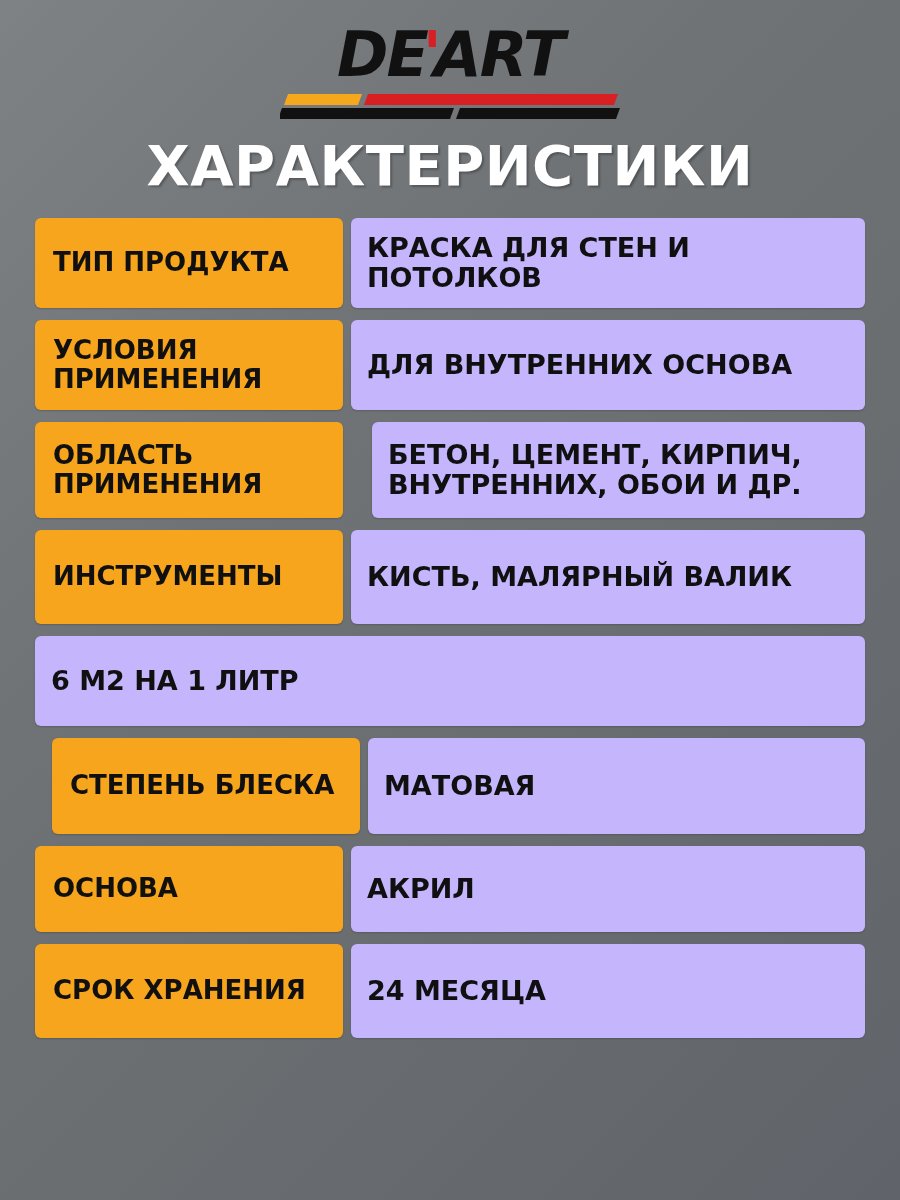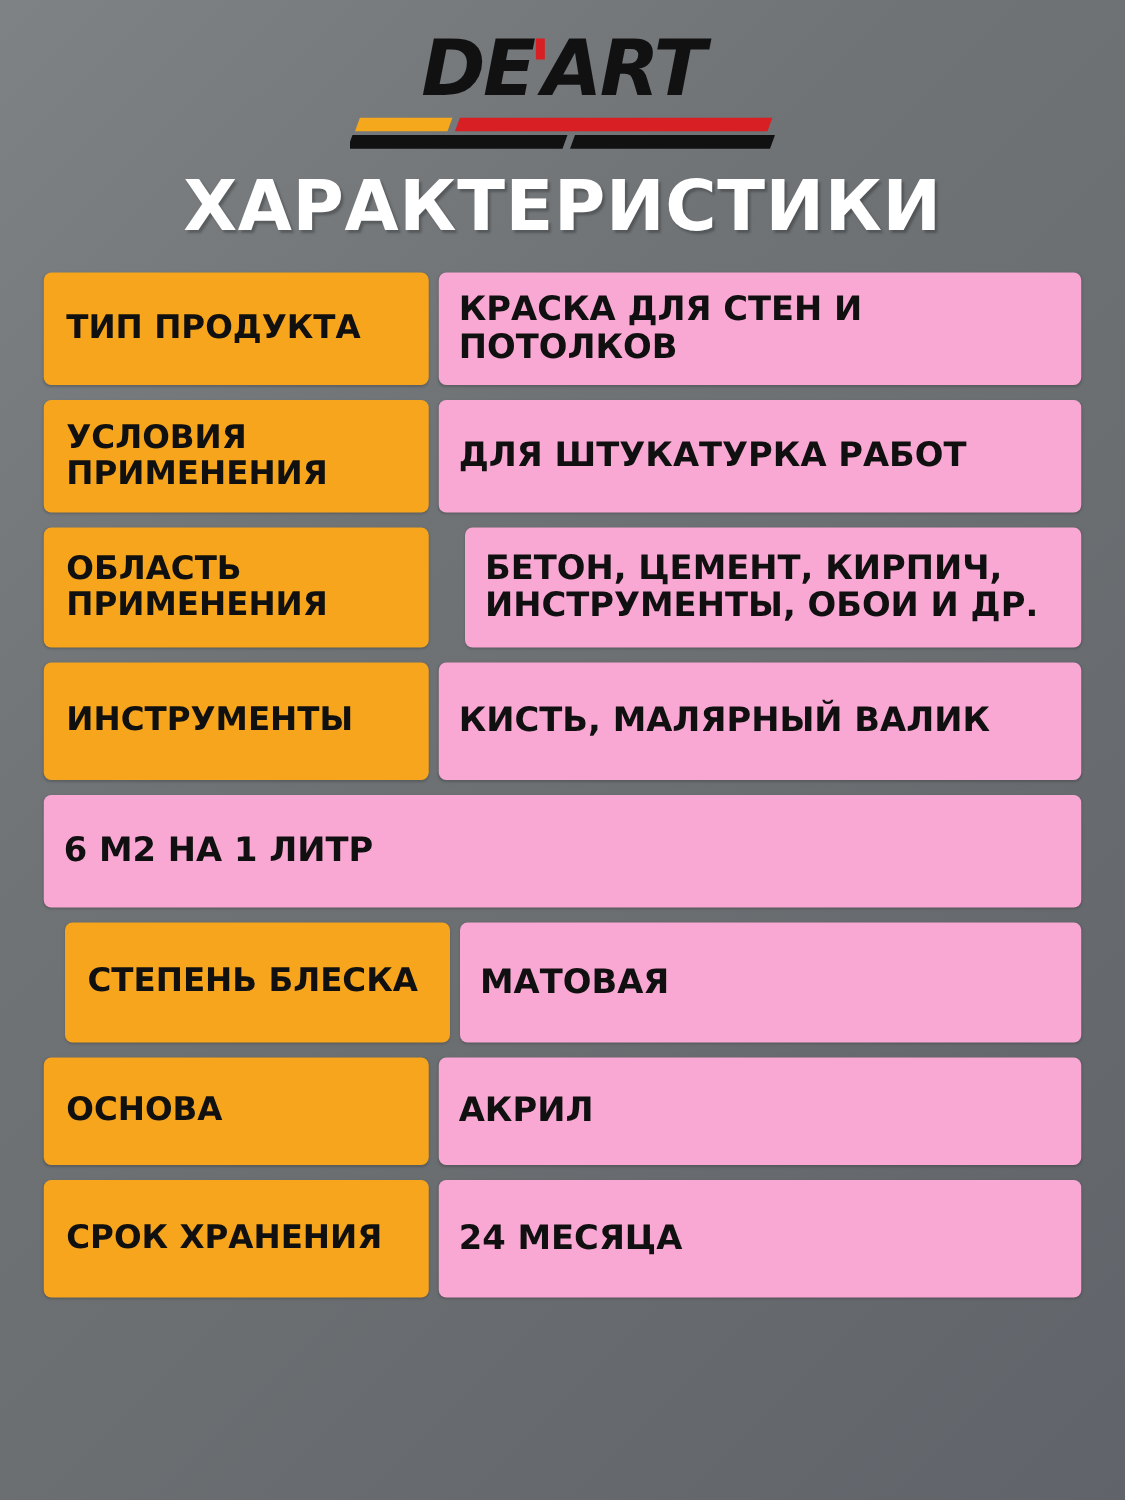--- a/index.html
+++ b/index.html
@@ -106,21 +106,21 @@
   .spec-key span {
     color: #101010;
     font-family: "DejaVu Sans", sans-serif;
     font-weight: bold;
     font-size: 26px;
     line-height: 1.12;
     letter-spacing: 0px;
   }
   .spec-val {
     flex: 1 1 auto;
-    background: #f9a8d4;
+    background: #c4b5fd;
     border-radius: 6px;
     display: flex;
     align-items: center;
     padding: 6px 2px 6px 16px;
     box-sizing: border-box;
     box-shadow: 0 1px 2px rgba(0,0,0,0.18);
   }
   .spec-val span {
     color: #101010;
     font-family: "DejaVu Sans", sans-serif;
@@ -169,30 +169,30 @@
       <div class="spec-val">
         <span>КРАСКА ДЛЯ СТЕН И ПОТОЛКОВ</span>
       </div>
     </div>
 
     <div class="spec-row r1">
       <div class="spec-key">
         <span>УСЛОВИЯ ПРИМЕНЕНИЯ</span>
       </div>
       <div class="spec-val">
-        <span>ДЛЯ ШТУКАТУРКА РАБОТ</span>
+        <span>ДЛЯ ВНУТРЕННИХ ОСНОВА</span>
       </div>
     </div>
 
     <div class="spec-row r2">
       <div class="spec-key">
         <span>ОБЛАСТЬ ПРИМЕНЕНИЯ</span>
       </div>
       <div class="spec-val">
-        <span>БЕТОН, ЦЕМЕНТ, КИРПИЧ, ИНСТРУМЕНТЫ, ОБОИ И ДР.</span>
+        <span>БЕТОН, ЦЕМЕНТ, КИРПИЧ, ВНУТРЕННИХ, ОБОИ И ДР.</span>
       </div>
     </div>
 
     <div class="spec-row r3">
       <div class="spec-key">
         <span>ИНСТРУМЕНТЫ</span>
       </div>
       <div class="spec-val">
         <span>КИСТЬ, МАЛЯРНЫЙ ВАЛИК</span>
       </div>

